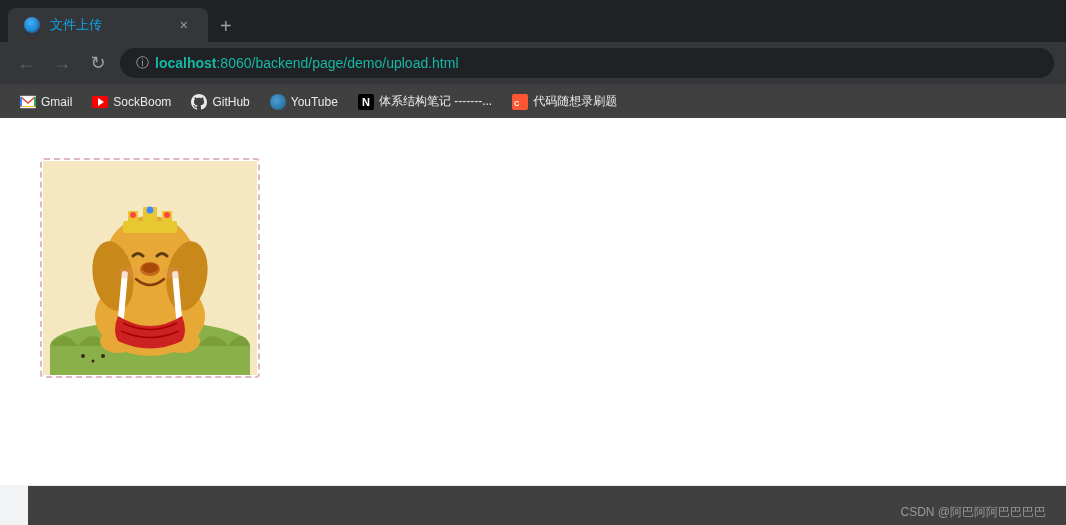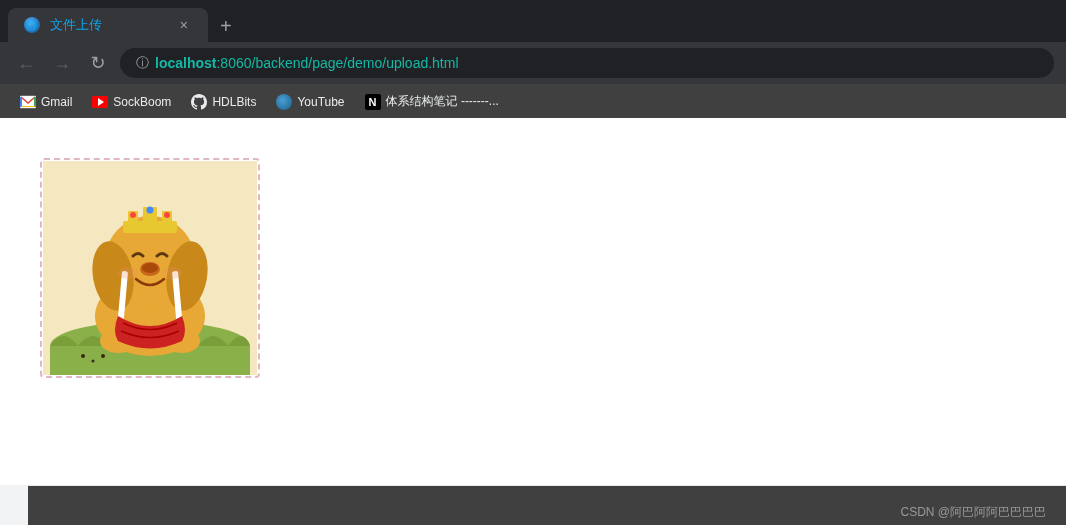--- a/index.html
+++ b/index.html
@@ -245,37 +245,46 @@
       <span>SockBoom</span>
     </div>
 
 
     <div class="bookmark-item">
       <div class="bookmark-icon">
         <svg width="16" height="16" viewBox="0 0 16 16" fill="#e8eaed">
             <path d="M8 0C3.58 0 0 3.58 0 8c0 3.54 2.29 6.53 5.47 7.59.4.07.55-.17.55-.38 0-.19-.01-.82-.01-1.49-2.01.37-2.53-.49-2.69-.94-.09-.23-.48-.94-.82-1.13-.28-.15-.68-.52-.01-.53.63-.01 1.08.58 1.23.82.72 1.21 1.87.87 2.33.66.07-.52.28-.87.51-1.07-1.78-.2-3.64-.89-3.64-3.95 0-.87.31-1.59.82-2.15-.08-.2-.36-1.02.08-2.12 0 0 .67-.21 2.2.82.64-.18 1.32-.27 2-.27.68 0 1.36.09 2 .27 1.53-1.04 2.2-.82 2.2-.82.44 1.1.16 1.92.08 2.12.51.56.82 1.27.82 2.15 0 3.07-1.87 3.75-3.65 3.95.29.25.54.73.54 1.48 0 1.07-.01 1.93-.01 2.2 0 .21.15.46.55.38A8.013 8.013 0 0016 8c0-4.42-3.58-8-8-8z"></path>
           </svg>
       </div>
-      <span>HDLBits</span>
+      <span>GitHub</span>
     </div>
 
     <div class="bookmark-item">
       <div class="bookmark-icon">
         <div class="hdl-icon"></div>
       </div>
       <span>YouTube</span>
     </div>
 
     <div class="bookmark-item">
       <div class="bookmark-icon">
         <div class="notion-icon">N</div>
       </div>
       <span>体系结构笔记 -------...</span>
     </div>
 
+    <div class="bookmark-item">
+      <div class="bookmark-icon">
+        <svg width="16" height="16" viewBox="0 0 16 16">
+            <rect width="16" height="16" rx="2" fill="#fc5531"></rect>
+            <text x="2" y="12" font-size="7" fill="white" font-weight="bold">C</text>
+          </svg>
+      </div>
+      <span>代码随想录刷题</span>
+    </div>
 
   </div>
 </div>
 
 <div class="page-content">
 
   <div class="upload-image-container">
 
     <svg width="214" height="214" viewBox="0 0 214 214">
 

